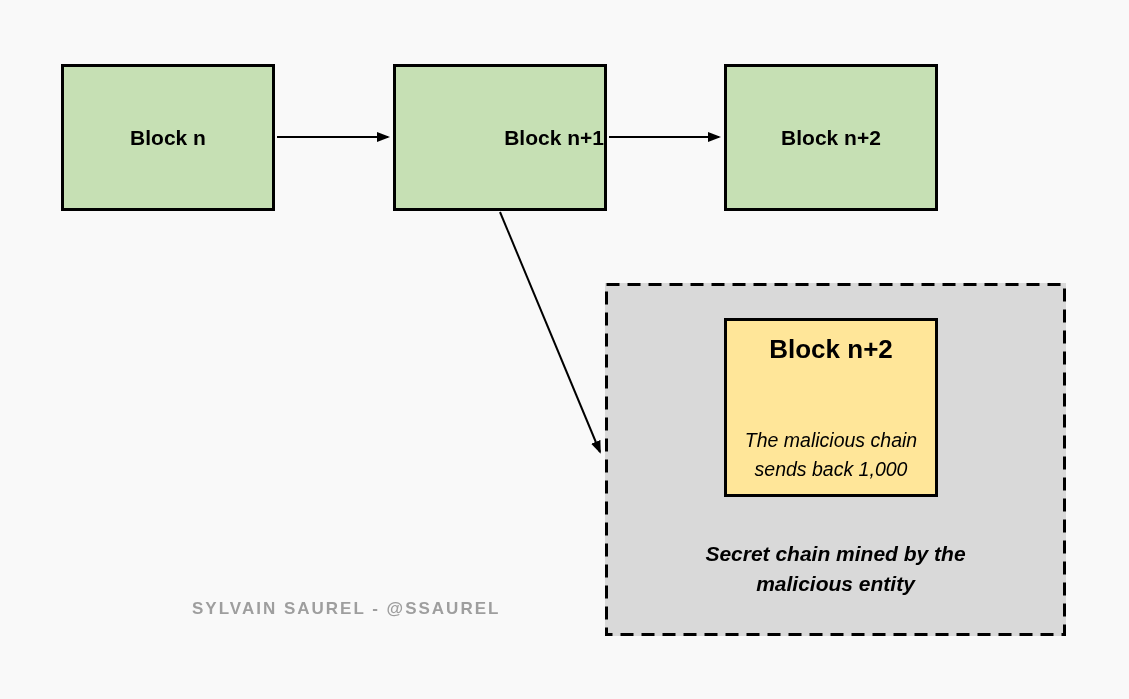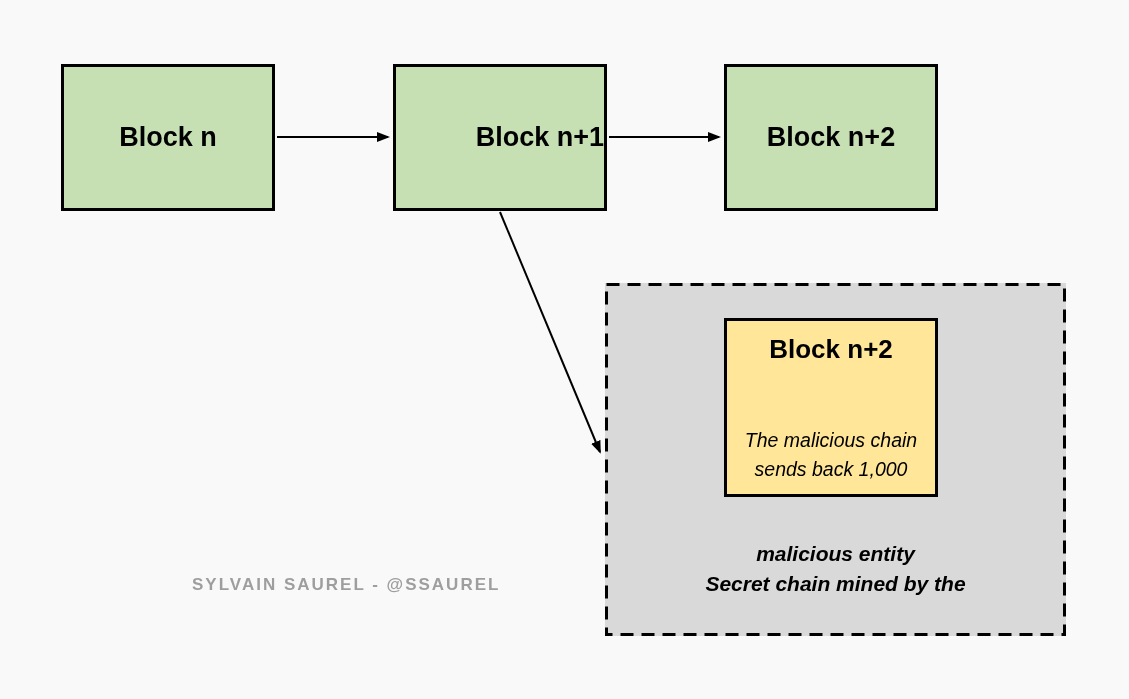--- a/index.html
+++ b/index.html
@@ -45,21 +45,21 @@
     height: 147px;
     box-sizing: border-box;
     background: #c6e0b4;
     border: 3px solid #000;
     display: flex;
     align-items: center;
     justify-content: center;
     z-index: 2;
   }
   .block .block-label {
-    font-size: 27px;
+    font-size: 21px;
     font-weight: bold;
     color: #000;
   }
   .block-n   { left: 61px;  }
   .block-n1  { left: 393px; justify-content: flex-end; }
   .block-n2  { left: 724px; }
   
   .secret-block {
     position: absolute;
     left: 724px;
@@ -101,21 +101,21 @@
     font-style: italic;
     color: #000;
     line-height: 1.45;
     z-index: 2;
   }
   .secret-caption span { display: block; }
   
   .watermark {
     position: absolute;
     left: 192px;
-    top: 575px;
+    top: 599px;
     font-size: 17px;
     font-weight: bold;
     letter-spacing: 2px;
     color: #9e9e9e;
     z-index: 2;
   }
 </style>
 </head>
 <body>
 
@@ -147,19 +147,19 @@
 
   <div class="secret-block">
     <div class="secret-block-title">Block n+2</div>
     <div class="secret-block-note">
       <span>The malicious chain</span>
       <span>sends back 1,000</span>
     </div>
   </div>
 
   <div class="secret-caption">
+    <span>Secret chain mined by the</span>
     <span>malicious entity</span>
-    <span>Secret chain mined by the</span>
   </div>
 
   <div class="watermark">SYLVAIN SAUREL - @SSAUREL</div>
 
 </div>
 
 </body></html>

